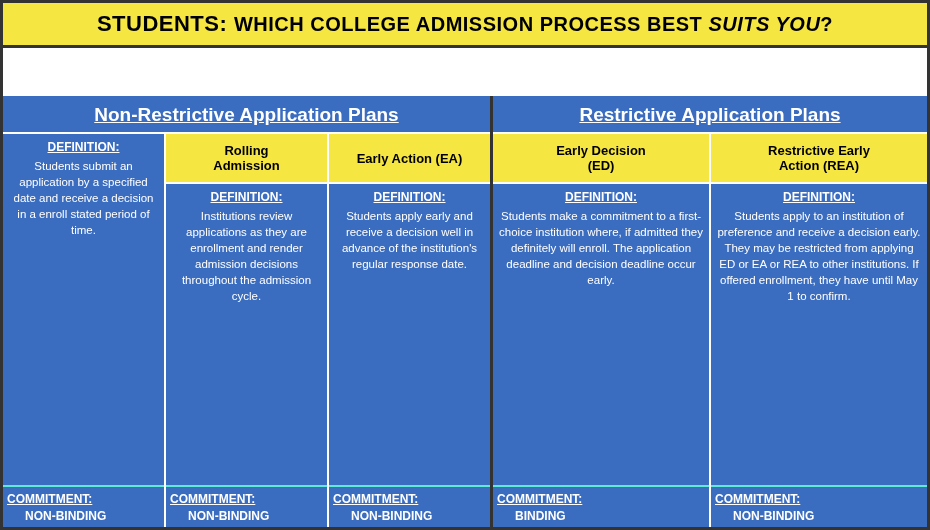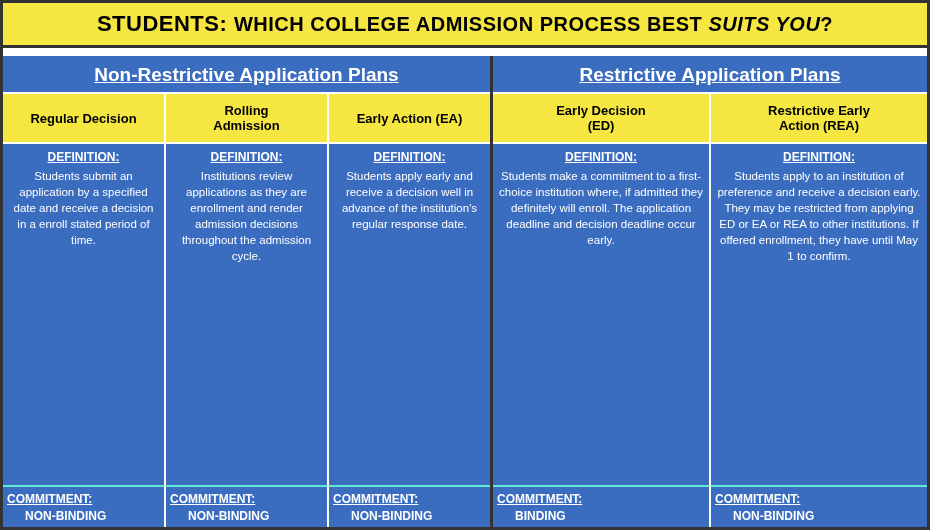--- a/index.html
+++ b/index.html
@@ -9,20 +9,21 @@
       font-family: Arial, sans-serif;
       background: #fff;
       overflow: hidden;
     }
     .outer {
       width: 930px;
       height: 530px;
       border: 3px solid #333;
       display: flex;
       flex-direction: column;
+      gap: 40px;
     }
     .banner {
       background: #f5e642;
       text-align: center;
       padding: 8px 10px;
       font-size: 22px;
       font-weight: 900;
       letter-spacing: 0.5px;
       border-bottom: 3px solid #333;
       text-transform: uppercase;
@@ -152,23 +153,20 @@
 
   <div class="main-grid">
 
     <div class="section non-restrictive">
       <div class="section-header">
         <span>Non-Restrictive Application Plans</span>
       </div>
       <div class="columns">
 
         <div class="col">
-          <div class="col-header">
-            <span>Regular Decision</span>
-          </div>
           <div class="col-body">
             <div class="col-body-inner">
               <div class="def-label">DEFINITION:</div>
               <div class="def-text">Students submit an application by a specified date and receive a decision in a enroll stated period of time.</div>
             </div>
           </div>
           <div class="commitment-section">
             <div class="commitment-label">COMMITMENT:</div>
             <div class="commitment-value">NON-BINDING</div>
           </div>

